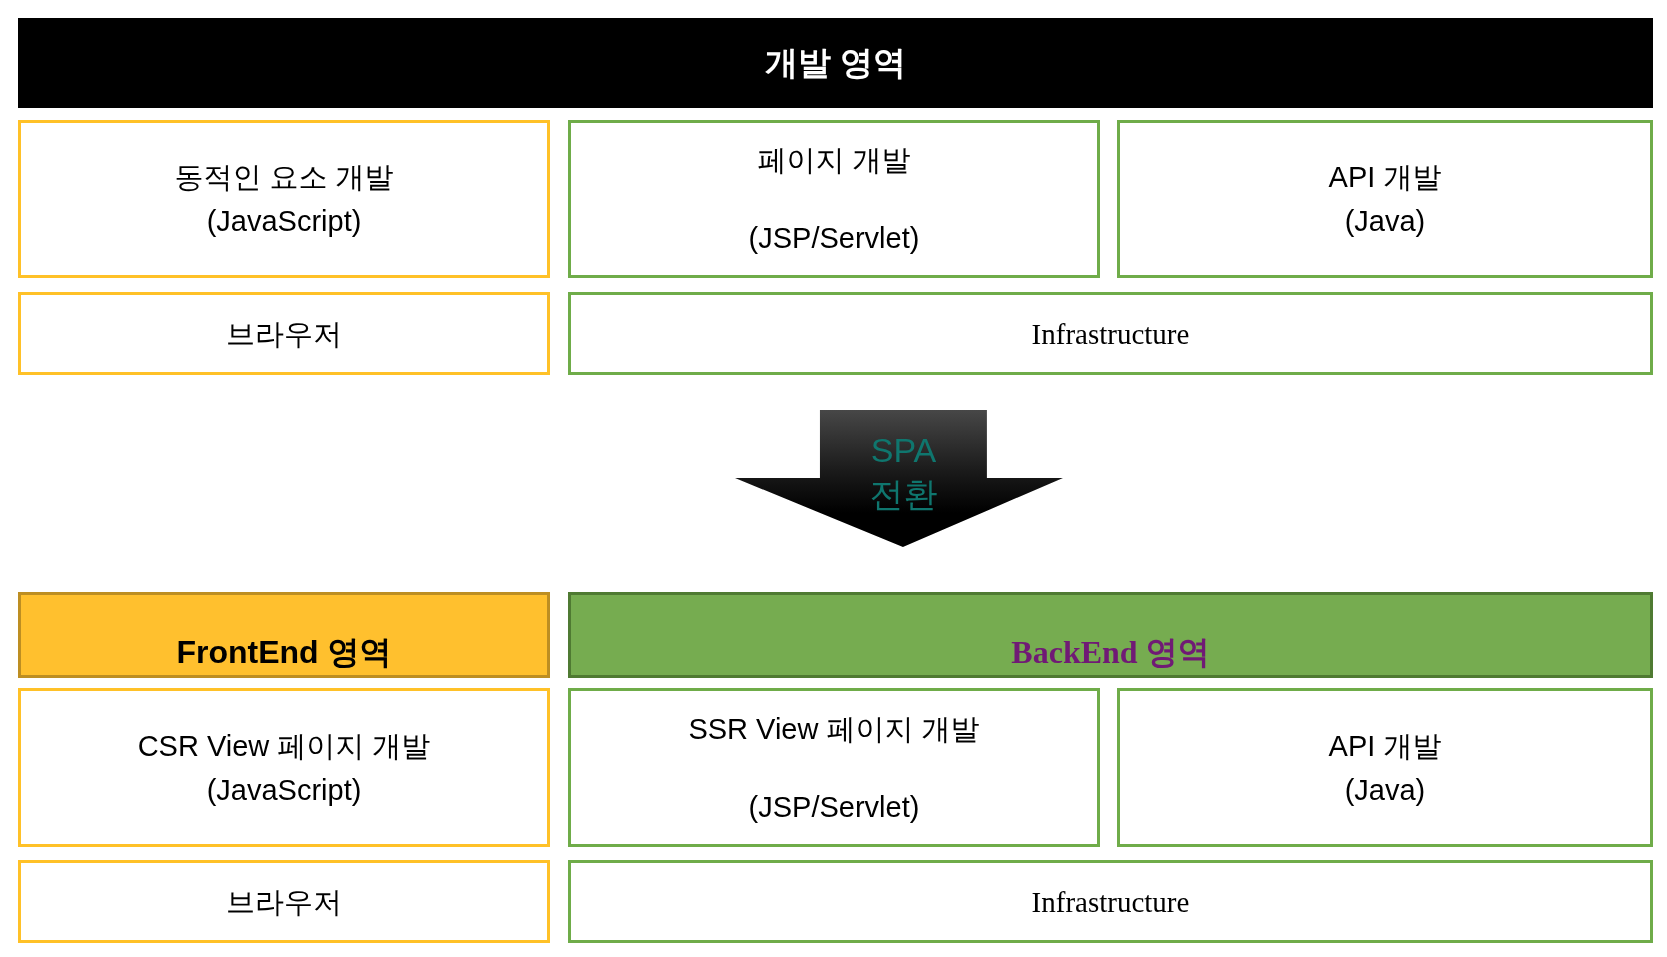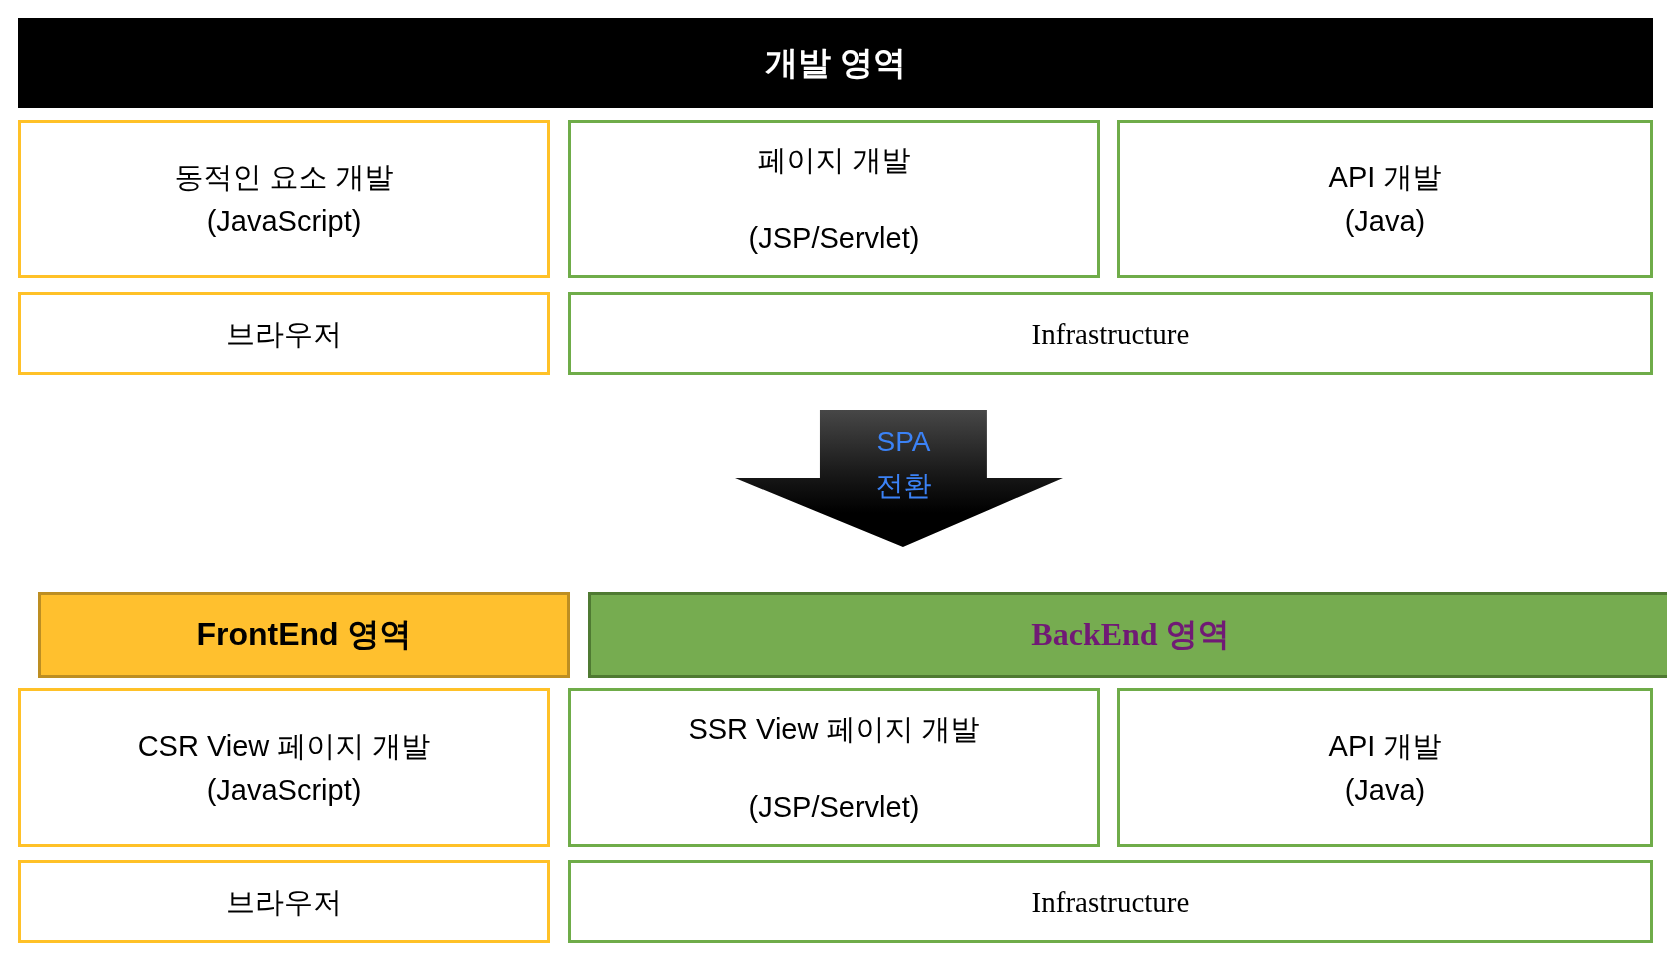--- a/index.html
+++ b/index.html
@@ -50,22 +50,22 @@
   .r3{top:688px;height:159px;}
   .r4{top:860px;height:83px;}
   .c1{left:18px;width:532px;}
   .c2{left:568px;width:532px;gap:34px;}
   .c3{left:1117px;width:536px;align-items:center;}
   .c23{left:568px;width:1085px;font-family:Liberation Serif, serif;}
   
   .sec-header{
     position:absolute;
     top:592px;height:86px;
-    display:flex;align-items:center;justify-content:center;
-    font-size:32px;font-weight:bold;margin-left:20px;
+    display:flex;align-items:flex-end;justify-content:center;
+    font-size:32px;font-weight:bold;
   }
   .sec-header.gold{
     background:var(--gold-fill);
     border:3px solid var(--gold-fill-border);
     color:#000;
   }
   .sec-header.greenfill{
     background:var(--green-fill);
     border:3px solid var(--green-fill-border);
     color:#701a75;
@@ -77,23 +77,23 @@
     width:328px; height:137px;
   }
   .arrow-shape{
     position:absolute;
     left:0;top:0;width:100%;height:100%;
     background:linear-gradient(180deg,#474747 0%,#1a1a1a 45%,#000 75%);
     clip-path:polygon(25.9% 0, 76.8% 0, 76.8% 49.6%, 100% 49.6%, 51.2% 100%, 0 49.6%, 25.9% 49.6%);
   }
   .arrow-label{
     position:absolute;
-    left:85px; top:10px; width:167px;
-    color:#3b82f6;
-    font-size:28px;
+    left:85px; top:18px; width:167px;
+    color:#0f766e;
+    font-size:34px;
     line-height:44px;
     text-align:center;
   }
 </style>
 </head>
 <body>
 
 <div class="canvas">
 
   <div class="banner">

